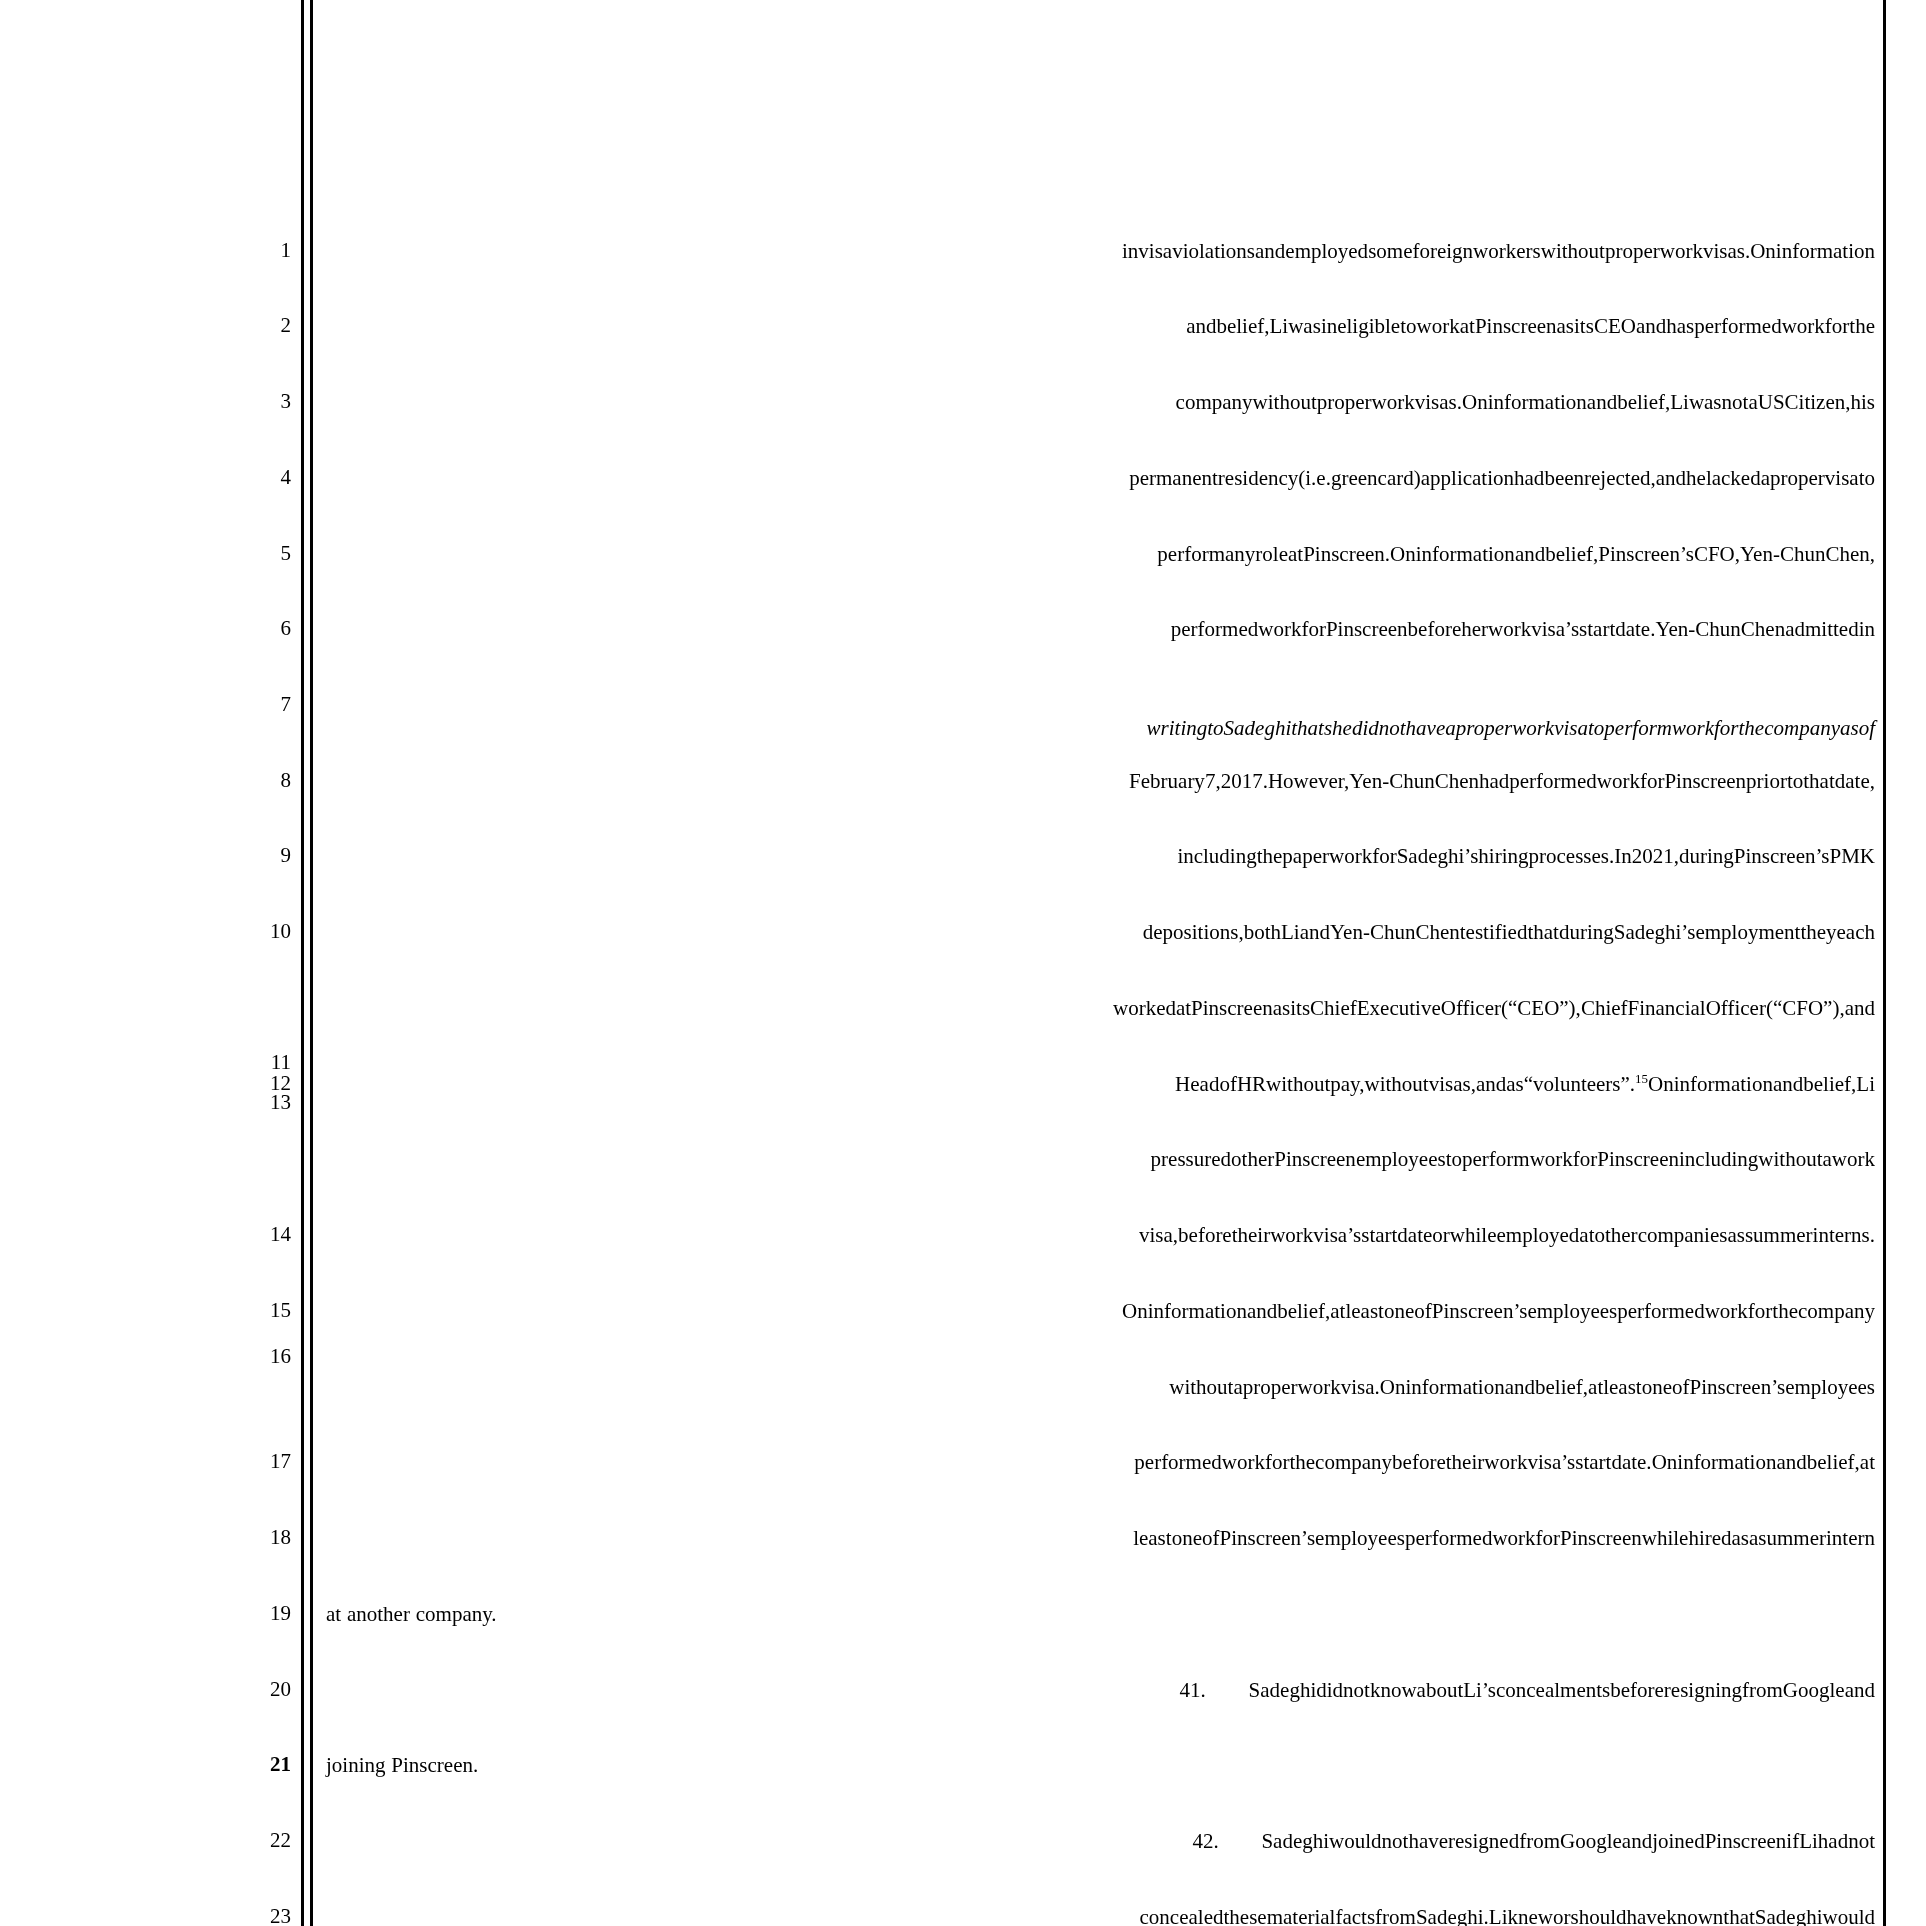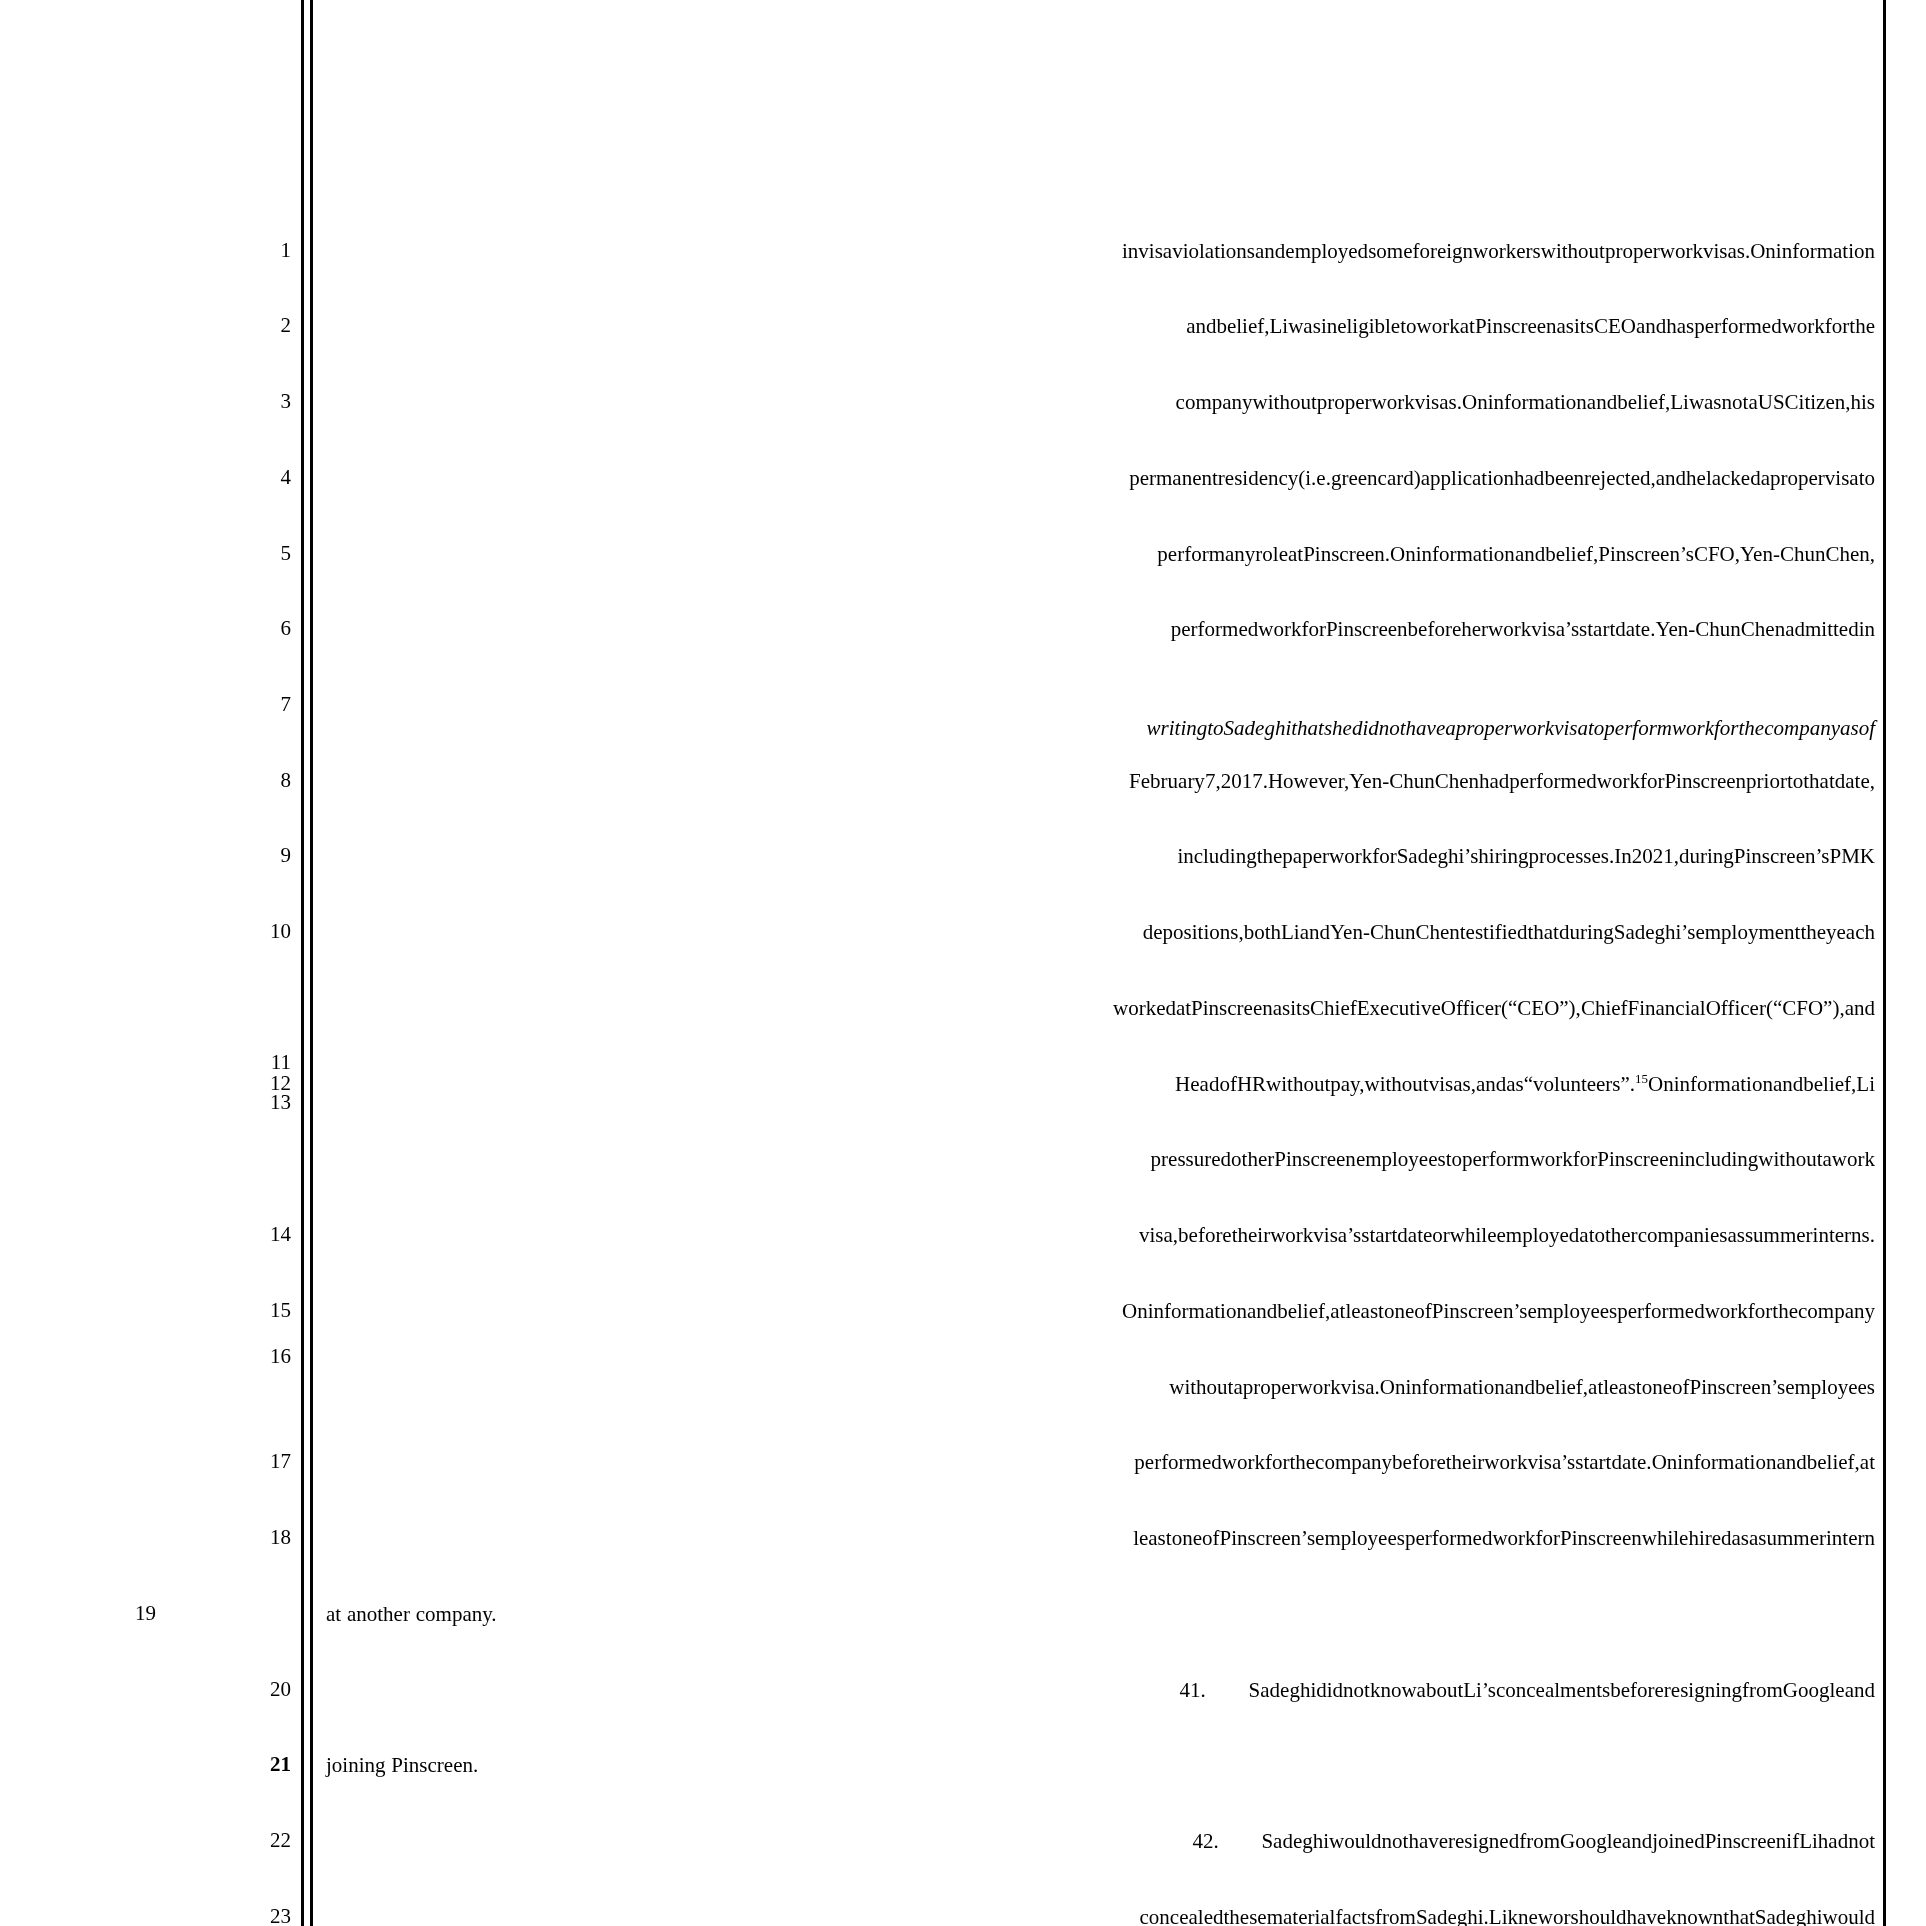--- a/index.html
+++ b/index.html
@@ -120,21 +120,21 @@
       <div class="line-no" style="top: 845px;">9</div>
       <div class="line-no" style="top: 921px; text-align: right;">10</div>
       <div class="line-no" style="top: 1012px; margin-top: 40px;">11</div>
       <div class="line-no" style="top: 1073px;">12</div>
       <div class="line-no" style="top: 1092px;">13</div>
       <div class="line-no" style="top: 1224px;">14</div>
       <div class="line-no" style="top: 1300px;">15</div>
       <div class="line-no" style="top: 1300px; margin-top: 46px;">16</div>
       <div class="line-no" style="top: 1451px;">17</div>
       <div class="line-no" style="top: 1527px;">18</div>
-      <div class="line-no" style="top: 1603px; text-align: center;">19</div>
+      <div class="line-no" style="top: 1603px;">19</div>
       <div class="line-no" style="top: 1679px;">20</div>
       <div class="line-no" style="top: 1754px; font-weight: bold;">21</div>
       <div class="line-no" style="top: 1830px;">22</div>
       <div class="line-no" style="top: 1906px;">23</div>
     </div>
 
   <div class="body-col" id="body-col">
       <div class="text-line" style="top: 240px;">
         <div class="jline">
           <span class="jw">in</span>

